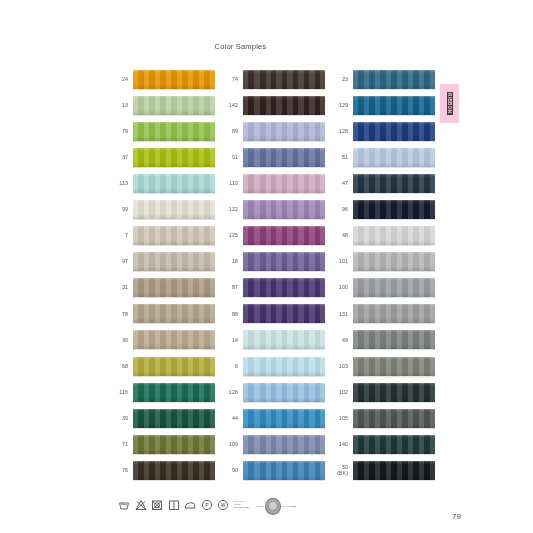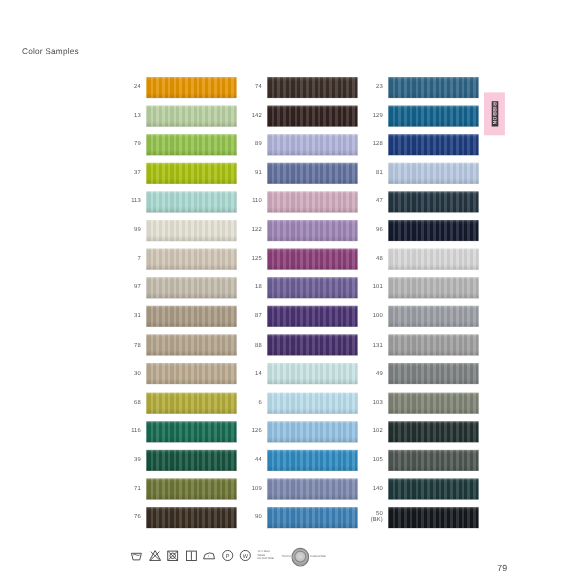--- a/index.html
+++ b/index.html
@@ -21,24 +21,24 @@
     inset: 0;
     background: #ffffff;
   }
 
   
   .page-title {
     position: absolute;
     top: 42px;
     left: 0;
     width: 481px;
+    text-align: center;
     font-size: 7.5px;
     letter-spacing: 0.2px;
     color: #4a4a4a;
-    margin-left: 20px;
   }
 
   
   .grid {
     position: absolute;
     top: 66px;
     left: 108px;
     width: 330px;
     display: flex;
     gap: 0px;

